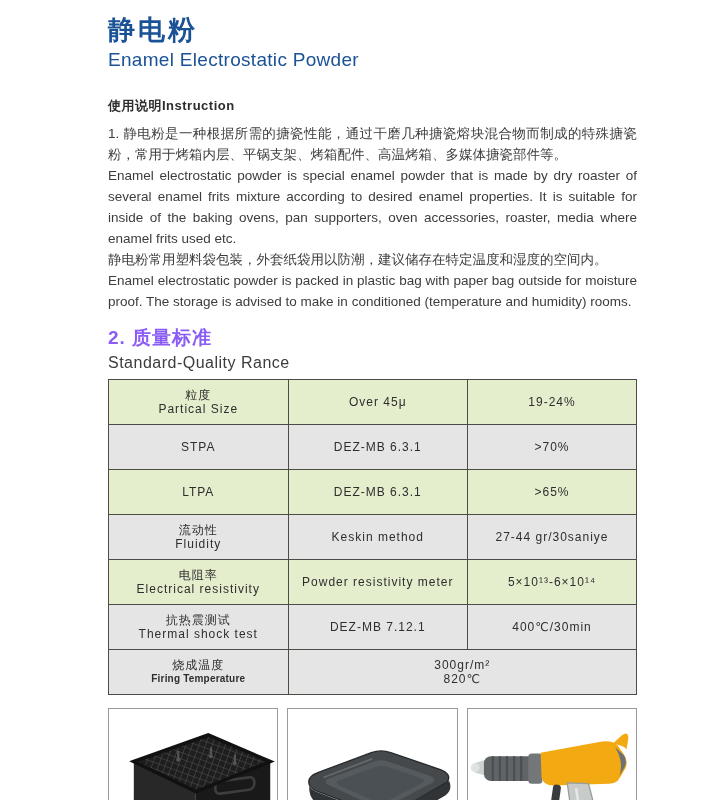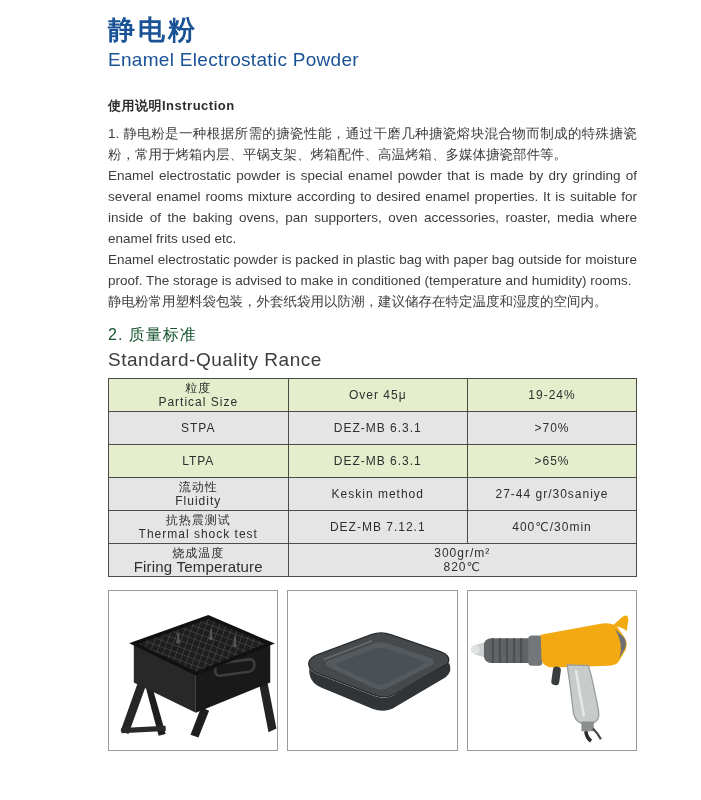--- a/index.html
+++ b/index.html
@@ -24,60 +24,60 @@
   .section-heading {
     margin-top:26px; font-size:13px; font-weight:bold; color:#2c2c2c;
     letter-spacing:0.5px;
   }
 
   .paragraphs { margin-top:8px; }
   .paragraphs p {
     font-size:13.5px; line-height:21px; text-align:justify; color:#3c3c3c;
   }
 
-  .q-heading-zh { margin-top:13px; font-size:16px; font-weight:normal; color:#14532d; letter-spacing:1px; }
-  .q-heading-en { margin-top:3px; font-size:19px; color:#3c3c3c; letter-spacing:0.5px; }
+  .q-heading-zh { margin-top:13px; font-size:19px; font-weight:bold; color:#8b5cf6; letter-spacing:1px; }
+  .q-heading-en { margin-top:3px; font-size:16px; color:#3c3c3c; letter-spacing:0.5px; }
 
   table.quality {
     width:100%; border-collapse:collapse; margin-top:7px;
     table-layout:fixed;
   }
   table.quality td {
     border:1px solid #4c4c46;
     font-size:12px; text-align:center; vertical-align:middle;
     padding:2px 4px; letter-spacing:1px; color:#2e2e2e;
-    height:33px;
+    height:45px;
   }
   tr.light td { background:#e4eecd; }
   tr.dark  td { background:#e5e5e5; }
   .cell-2line span { display:block; line-height:14px; }
-  .en-plain { letter-spacing:0.2px; font-size:15px; }
+  .en-plain { letter-spacing:0.2px; font-size:10px;font-weight:bold; }
 
   .gallery { margin-top:13px; display:flex; gap:9px; }
   .img-box {
     flex:1; height:161px; border:1px solid #9a9a9a; background:#ffffff;
     display:flex; align-items:center; justify-content:center; overflow:hidden;
   }
   .img-box svg { display:block; }
 </style>
 </head>
 <body>
 
 <div class="page">
 
   <div class="title-zh">静电粉</div>
   <div class="title-en">Enamel Electrostatic Powder</div>
 
   <div class="section-heading">使用说明Instruction</div>
 
   <div class="paragraphs">
     <p>1. 静电粉是一种根据所需的搪瓷性能，通过干磨几种搪瓷熔块混合物而制成的特殊搪瓷粉，常用于烤箱内层、平锅支架、烤箱配件、高温烤箱、多媒体搪瓷部件等。</p>
-    <p>Enamel electrostatic powder is special enamel powder that is made by dry grinding of several enamel rooms mixture according to desired enamel properties. It is suitable for inside of the baking ovens, pan supporters, oven accessories, roaster, media where enamel frits used etc.</p>
+    <p>Enamel electrostatic powder is special enamel powder that is made by dry roaster of several enamel frits mixture according to desired enamel properties. It is suitable for inside of the baking ovens, pan supporters, oven accessories, roaster, media where enamel frits used etc.</p>
+    <p>静电粉常用塑料袋包装，外套纸袋用以防潮，建议储存在特定温度和湿度的空间内。</p>
     <p>Enamel electrostatic powder is packed in plastic bag with paper bag outside for moisture proof. The storage is advised to make in conditioned (temperature and humidity) rooms.</p>
-    <p>静电粉常用塑料袋包装，外套纸袋用以防潮，建议储存在特定温度和湿度的空间内。</p>
   </div>
 
   <div class="q-heading-zh">2. 质量标准</div>
   <div class="q-heading-en">Standard-Quality Rance</div>
 
   <table class="quality">
     <colgroup>
         <col style="width:34%">
         <col style="width:34%">
         <col style="width:32%">
@@ -102,20 +102,28 @@
         <td>&gt;65%</td>
       </tr>
       <tr class="dark">
         <td class="cell-2line">
           <span>流动性</span>
           <span>Fluidity</span>
         </td>
         <td>Keskin method</td>
         <td>27-44 gr/30saniye</td>
       </tr>
+      <tr class="light">
+        <td class="cell-2line">
+          <span>电阻率</span>
+          <span>Electrical resistivity</span>
+        </td>
+        <td>Powder resistivity meter</td>
+        <td>5×10¹³-6×10¹⁴</td>
+      </tr>
       <tr class="dark">
         <td class="cell-2line">
           <span>抗热震测试</span>
           <span>Thermal shock test</span>
         </td>
         <td>DEZ-MB 7.12.1</td>
         <td>400℃/30min</td>
       </tr>
       <tr class="dark">
         <td class="cell-2line">

